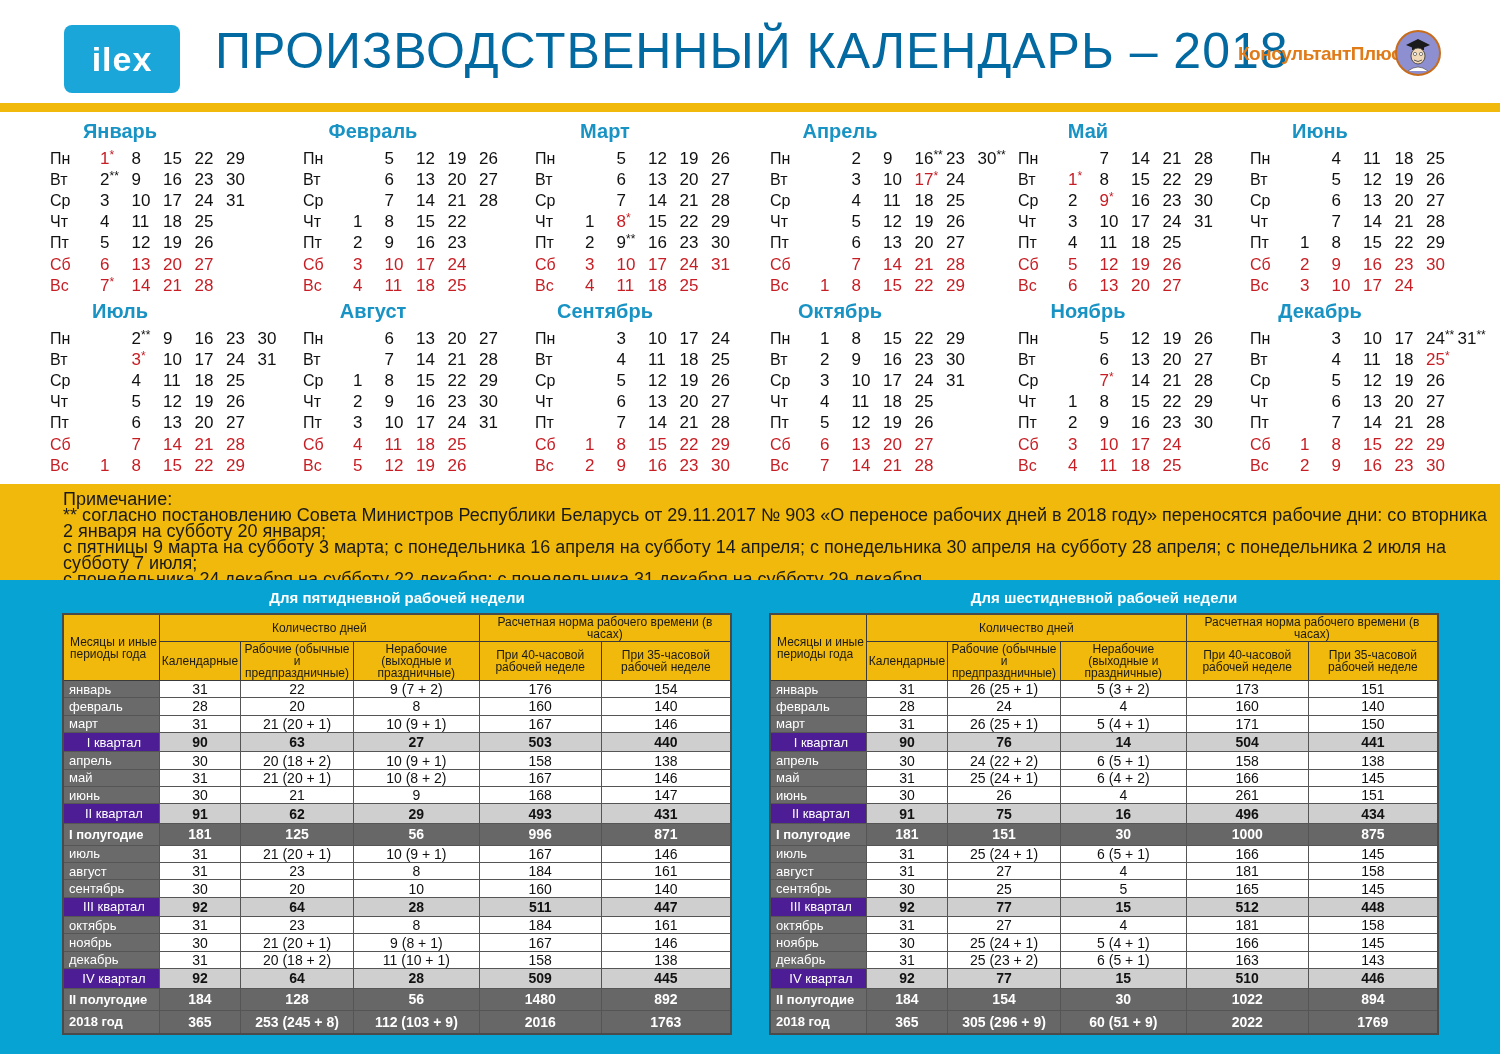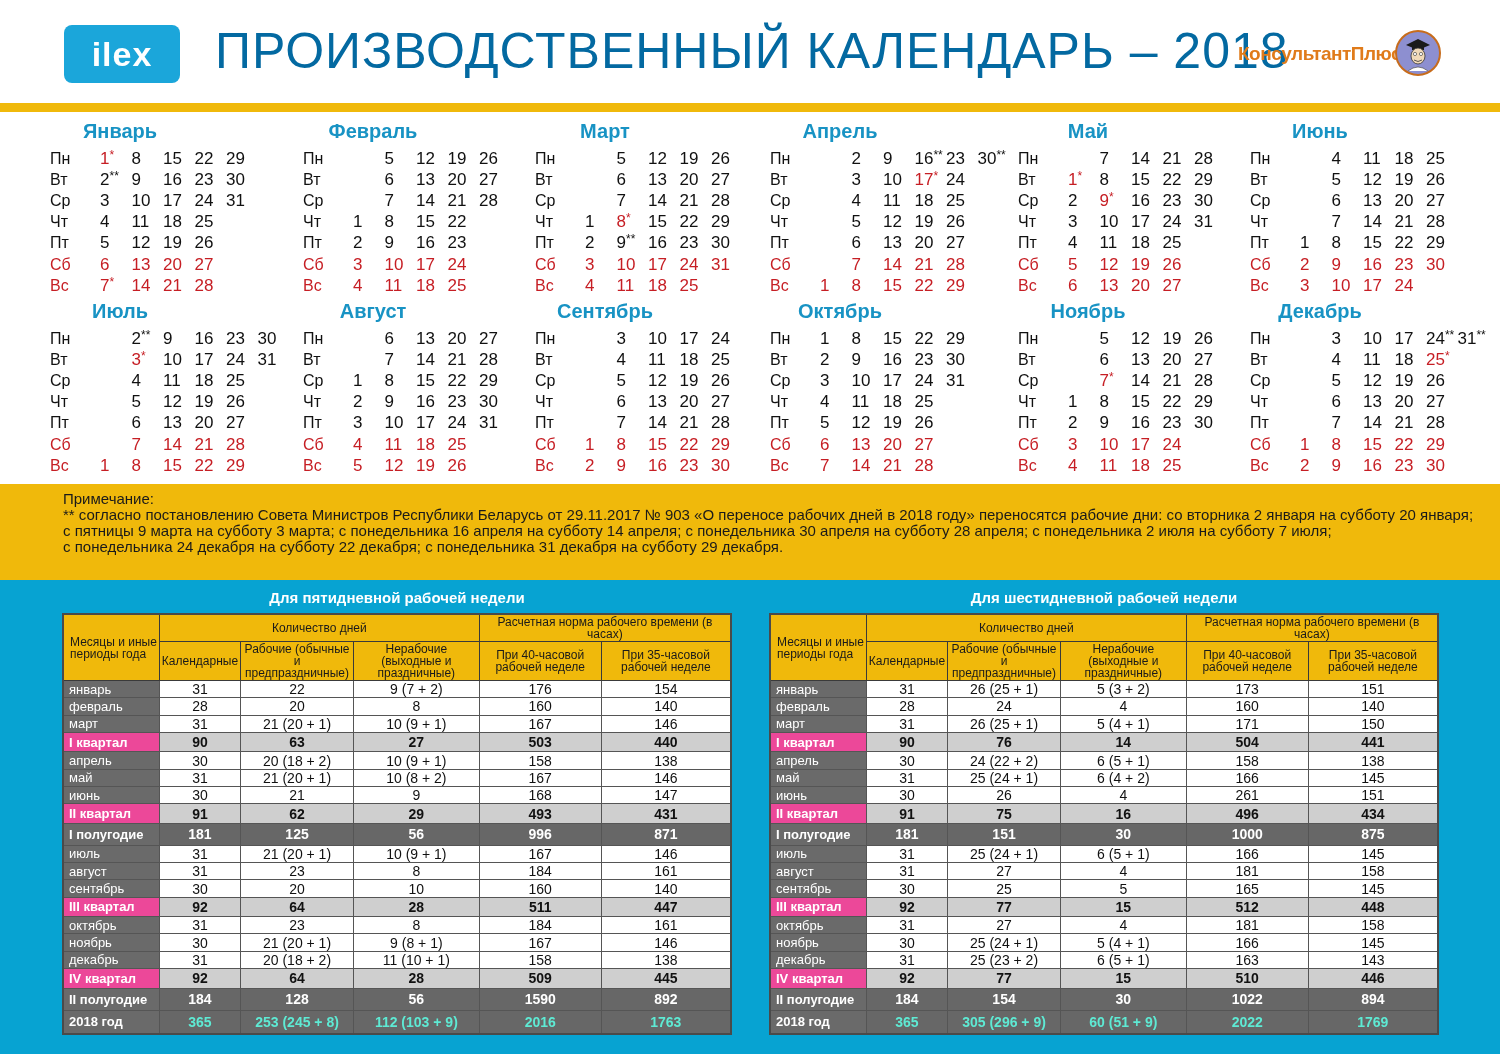--- a/index.html
+++ b/index.html
@@ -1,55 +1,55 @@
 <!DOCTYPE html>
 <html><head>
 <meta charset="utf-8">
 <style>
   * { box-sizing: border-box; margin: 0; padding: 0; }
   html, body { width: 1500px; height: 1054px; overflow: hidden; background: #fff; }
   body { font-family: "Liberation Sans", "DejaVu Sans", sans-serif; color: #111; position: relative; }
 
   .header { position: absolute; left: 0; top: 0; width: 1500px; height: 104px; background: #fff; }
-  .ilex-logo { position: absolute; left: 64px; top: 25px; width: 116px; height: 58px; background: #1ba6da; border-radius: 8px;
+  .ilex-logo { position: absolute; left: 64px; top: 25px; width: 116px; height: 68px; background: #1ba6da; border-radius: 8px;
                color: #fff; font-size: 34px; font-weight: bold; display: flex; align-items: center; justify-content: center; letter-spacing: 1px; }
   .page-title { position: absolute; left: 215px; top: 22px; font-size: 50px; color: #0369a1; letter-spacing: 1px; font-weight: normal; white-space: nowrap; }
   .consultant { position: absolute; left: 1238px; top: 43px; color: #e07b1a; font-size: 19px; font-weight: bold; letter-spacing: -0.5px; font-family: "Liberation Sans Narrow", "Liberation Sans", sans-serif; }
   .mascot { position: absolute; left: 1395px; top: 30px; width: 46px; height: 46px; border-radius: 50%; background: #8d8fd0; border: 2px solid #c76c1c;
             display: flex; align-items: center; justify-content: center; }
   .mascot svg { width: 36px; height: 36px; }
   .header-stripe { position: absolute; left: 0; top: 103px; width: 1500px; height: 9px; background: #f0b90b; }
 
   .calendar-area { position: absolute; left: 0; top: 112px; width: 1500px; height: 372px; background: #fff; }
   .month { position: absolute; width: 240px; height: 178px; }
   .month-title { position: absolute; top: 8px; left: 0; width: 100%; font-size: 20px; font-weight: bold; color: #1893c4; text-align: center; }
   .month .rows { position: absolute; top: 36px; left: 0; }
   .cal-row { display: flex; height: 21.2px; align-items: center; font-size: 17px; }
   .cal-row .dow { width: 50px; font-size: 16px; }
   .cal-row .cell { width: 31.5px; white-space: nowrap; text-align: left; }
   .cal-row.weekend, .cal-row.weekend .dow { color: #c61e24; }
   .cell.holiday { color: #c61e24; }
   .cell sup { font-size: 12px; position: relative; top: -1px; vertical-align: top; }
 
   .note-area { position: absolute; left: 0; top: 484px; width: 1500px; height: 96px; background: #f0b90b; }
-  .note-text { position: absolute; left: 63px; top: 7px; font-size: 15px; line-height: 16px; color: #1a1a1a; font-family: "Liberation Sans Narrow", "Liberation Sans", sans-serif; }
+  .note-text { position: absolute; left: 63px; top: 7px; font-size: 18px; line-height: 16px; color: #1a1a1a; font-family: "Liberation Sans Narrow", "Liberation Sans", sans-serif; }
 
   .tables-area { position: absolute; left: 0; top: 580px; width: 1500px; height: 474px; background: #07a3d2; padding-left: 23px; }
   .tbl-wrap { position: absolute; top: 0; width: 670px; }
   .tbl-title { text-align: center; color: #fff; font-weight: bold; font-size: 15px; height: 33px; line-height: 36px; }
   table.norm { border-collapse: collapse; width: 670px; background: #555; border: 2px solid #4a4a4a; font-family: "Liberation Sans Narrow", "Liberation Sans", sans-serif; }
   table.norm th { background: #f0b90b; color: #1a1a1a; font-weight: normal; font-size: 12px; line-height: 12px; border: 1.5px solid #3a3a3a; padding: 1px 2px; }
   table.norm td { border: 1.5px solid #555; text-align: center; font-size: 14px; height: 17.3px; padding: 0; }
   table.norm td.label { background: #6a6a6a; color: #fff; text-align: left; padding-left: 5px; font-size: 13px; width: 97px; }
   tr.month-row td.val { background: #fff; color: #111; }
   tr.quarter-row td { height: 19.5px; font-weight: bold; }
   tr.quarter-row td.val { background: #cfcfcf; color: #111; }
-  tr.quarter-row td.label { background: #ec4899; color: #fff; font-weight: bold; }
+  tr.quarter-row td.label { background: #4c1d95; color: #fff; font-weight: normal; text-align: center; }
   tr.half-row td { height: 22px; background: #676767; color: #fff; font-weight: bold; }
-  tr.year-row td { height: 24px; background: #676767; color: #5eead4; font-weight: bold; }
+  tr.year-row td { height: 24px; background: #676767; color: #ffffff; font-weight: bold; }
 </style>
 </head>
 <body>
 
 <div class="header">
   <div class="ilex-logo">
       <span>ilex</span>
     </div>
   <h1 class="page-title">ПРОИЗВОДСТВЕННЫЙ КАЛЕНДАРЬ – 2018</h1>
   <div class="consultant">КонсультантПлюс</div>
@@ -955,21 +955,21 @@
             <td class="val">64</td>
             <td class="val">28</td>
             <td class="val">509</td>
             <td class="val">445</td>
           </tr>
           <tr class="half-row">
             <td class="label">II полугодие</td>
             <td class="val">184</td>
             <td class="val">128</td>
             <td class="val">56</td>
-            <td class="val">1590</td>
+            <td class="val">1480</td>
             <td class="val">892</td>
           </tr>
           <tr class="year-row">
             <td class="label">2018 год</td>
             <td class="val">365</td>
             <td class="val">253 (245 + 8)</td>
             <td class="val">112 (103 + 9)</td>
             <td class="val">2016</td>
             <td class="val">1763</td>
           </tr>

